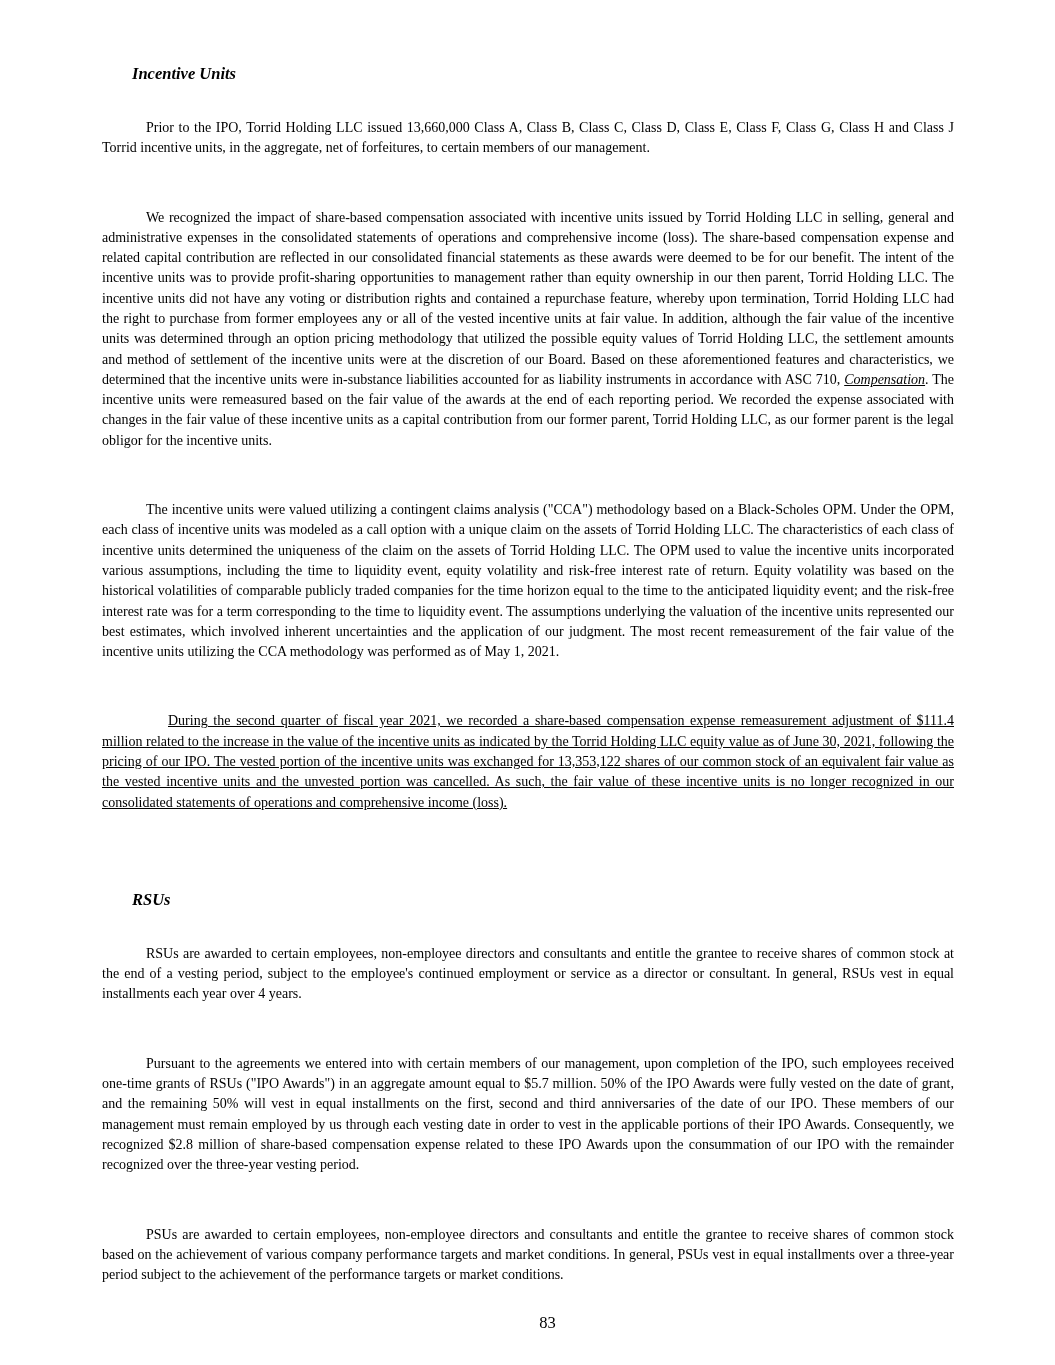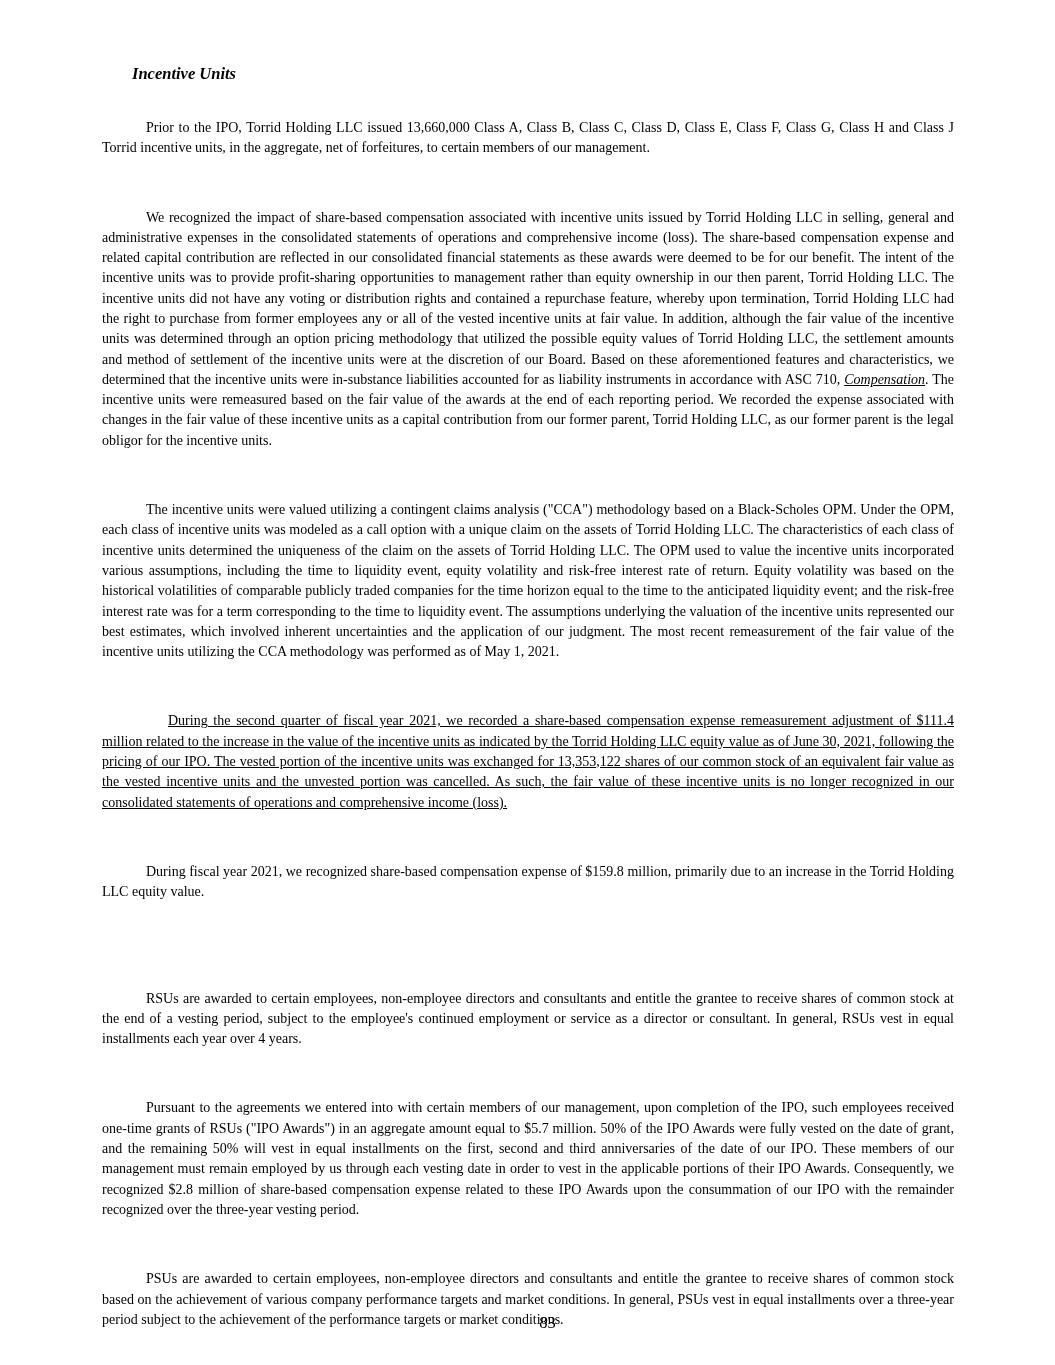--- a/index.html
+++ b/index.html
@@ -78,23 +78,23 @@
 
     <p class="para"><span>We recognized the impact of share-based compensation associated with incentive units issued by Torrid Holding LLC in selling, general and administrative expenses in the consolidated statements of operations and comprehensive income (loss). The share-based compensation expense and related capital contribution are reflected in our consolidated financial statements as these awards were deemed to be for our benefit. The intent of the incentive units was to provide profit-sharing opportunities to management rather than equity ownership in our then parent, Torrid Holding LLC. The incentive units did not have any voting or distribution rights and contained a repurchase feature, whereby upon termination, Torrid Holding LLC had the right to purchase from former employees any or all of the vested incentive units at fair value. In addition, although the fair value of the incentive units was determined through an option pricing methodology that utilized the possible equity values of Torrid Holding LLC, the settlement amounts and method of settlement of the incentive units were at the discretion of our Board. Based on these aforementioned features and characteristics, we determined that the incentive units were in-substance liabilities accounted for as liability instruments in accordance with ASC 710, </span><em class="italic-term">Compensation</em><span>. The incentive units were remeasured based on the fair value of the awards at the end of each reporting period. We recorded the expense associated with changes in the fair value of these incentive units as a capital contribution from our former parent, Torrid Holding LLC, as our former parent is the legal obligor for the incentive units.</span></p>
     <div class="gap-md"></div>
 
     <p class="para">The incentive units were valued utilizing a contingent claims analysis ("CCA") methodology based on a Black-Scholes OPM. Under the OPM, each class of incentive units was modeled as a call option with a unique claim on the assets of Torrid Holding LLC. The characteristics of each class of incentive units determined the uniqueness of the claim on the assets of Torrid Holding LLC. The OPM used to value the incentive units incorporated various assumptions, including the time to liquidity event, equity volatility and risk-free interest rate of return. Equity volatility was based on the historical volatilities of comparable publicly traded companies for the time horizon equal to the time to the anticipated liquidity event; and the risk-free interest rate was for a term corresponding to the time to liquidity event. The assumptions underlying the valuation of the incentive units represented our best estimates, which involved inherent uncertainties and the application of our judgment. The most recent remeasurement of the fair value of the incentive units utilizing the CCA methodology was performed as of May 1, 2021.</p>
     <div class="gap-md"></div>
 
     <p class="para wide-indent">During the second quarter of fiscal year 2021, we recorded a share-based compensation expense remeasurement adjustment of $111.4 million related to the increase in the value of the incentive units as indicated by the Torrid Holding LLC equity value as of June 30, 2021, following the pricing of our IPO. The vested portion of the incentive units was exchanged for 13,353,122 shares of our common stock of an equivalent fair value as the vested incentive units and the unvested portion was cancelled. As such, the fair value of these incentive units is no longer recognized in our consolidated statements of operations and comprehensive income (loss).</p>
     <div class="gap-md"></div>
 
-    <p class="para">During fiscal year 2021, we recognized share-based compensation expense of $159.8 million, primarily due to an increase in the Torrid Holding LLC equity value.</p>
     <div class="gap-xl"></div>
 
+    <h3 class="section-heading">RSUs</h3>
     <div class="gap-sm"></div>
 
     <p class="para">RSUs are awarded to certain employees, non-employee directors and consultants and entitle the grantee to receive shares of common stock at the end of a vesting period, subject to the employee's continued employment or service as a director or consultant. In general, RSUs vest in equal installments each year over 4 years.</p>
     <div class="gap-md"></div>
 
     <p class="para">Pursuant to the agreements we entered into with certain members of our management, upon completion of the IPO, such employees received one-time grants of RSUs ("IPO Awards") in an aggregate amount equal to $5.7 million. 50% of the IPO Awards were fully vested on the date of grant, and the remaining 50% will vest in equal installments on the first, second and third anniversaries of the date of our IPO. These members of our management must remain employed by us through each vesting date in order to vest in the applicable portions of their IPO Awards. Consequently, we recognized $2.8 million of share-based compensation expense related to these IPO Awards upon the consummation of our IPO with the remainder recognized over the three-year vesting period.</p>
     <div class="gap-md"></div>
 
     <p class="para">PSUs are awarded to certain employees, non-employee directors and consultants and entitle the grantee to receive shares of common stock based on the achievement of various company performance targets and market conditions. In general, PSUs vest in equal installments over a three-year period subject to the achievement of the performance targets or market conditions.</p>
 

